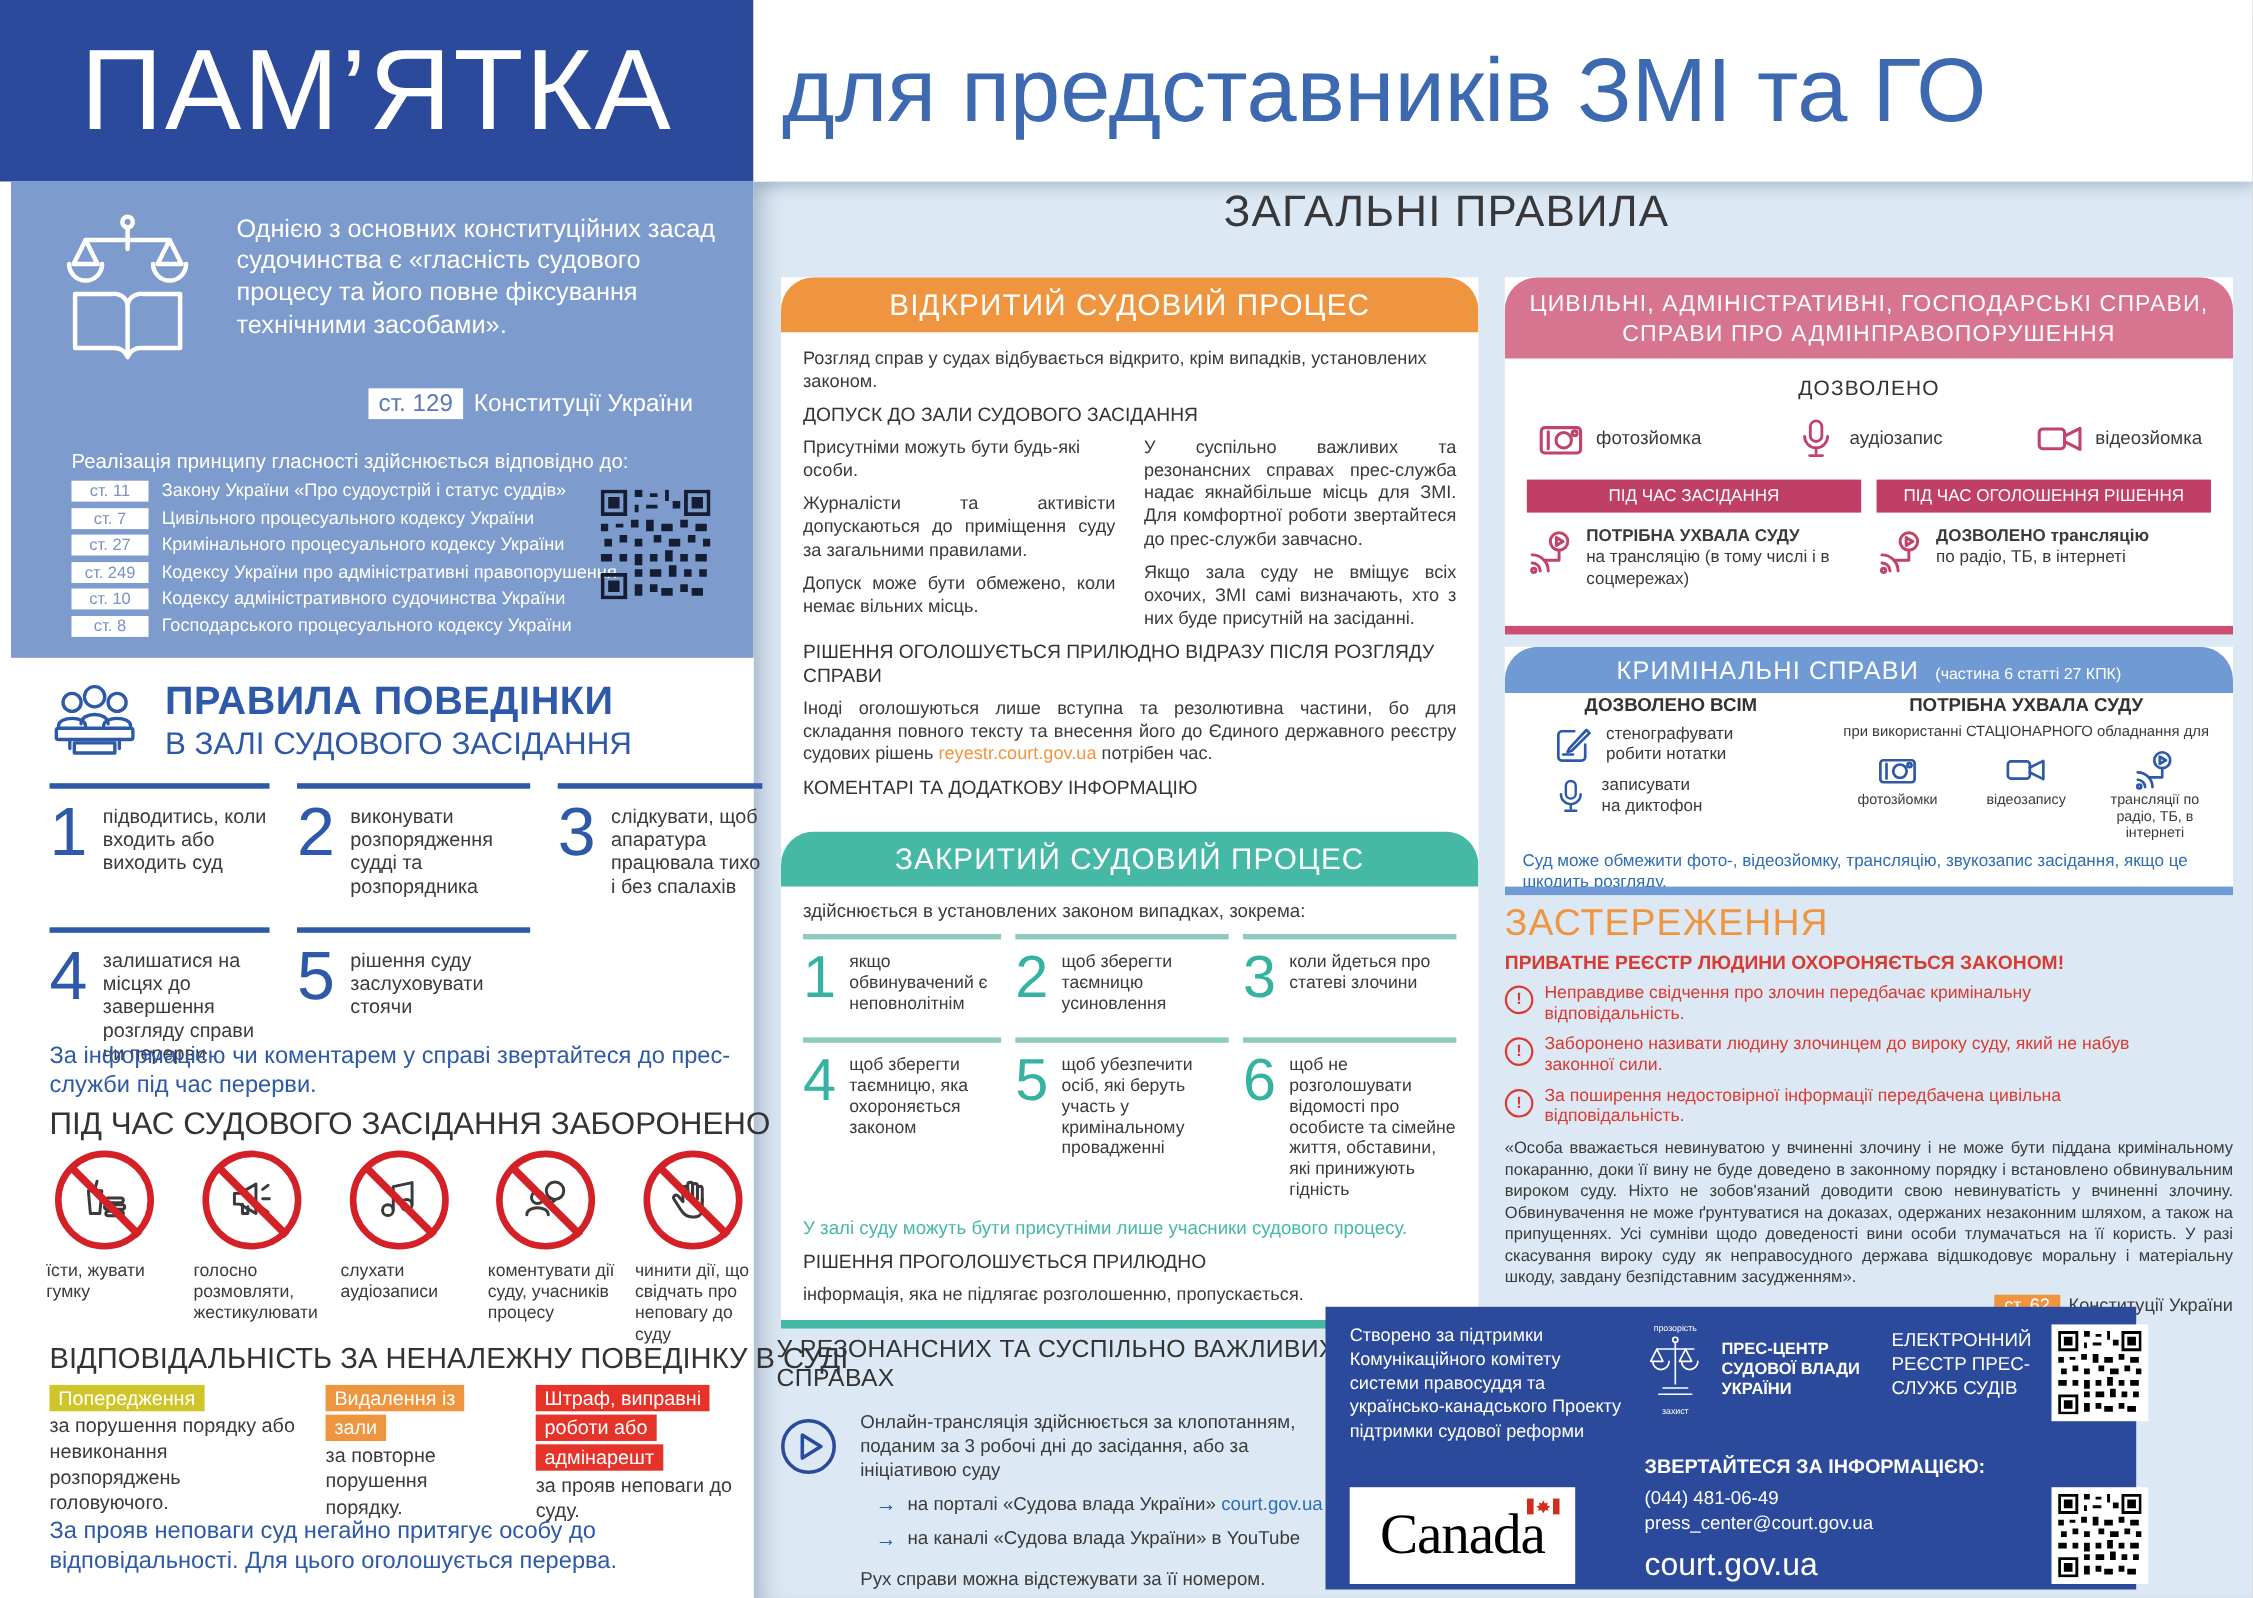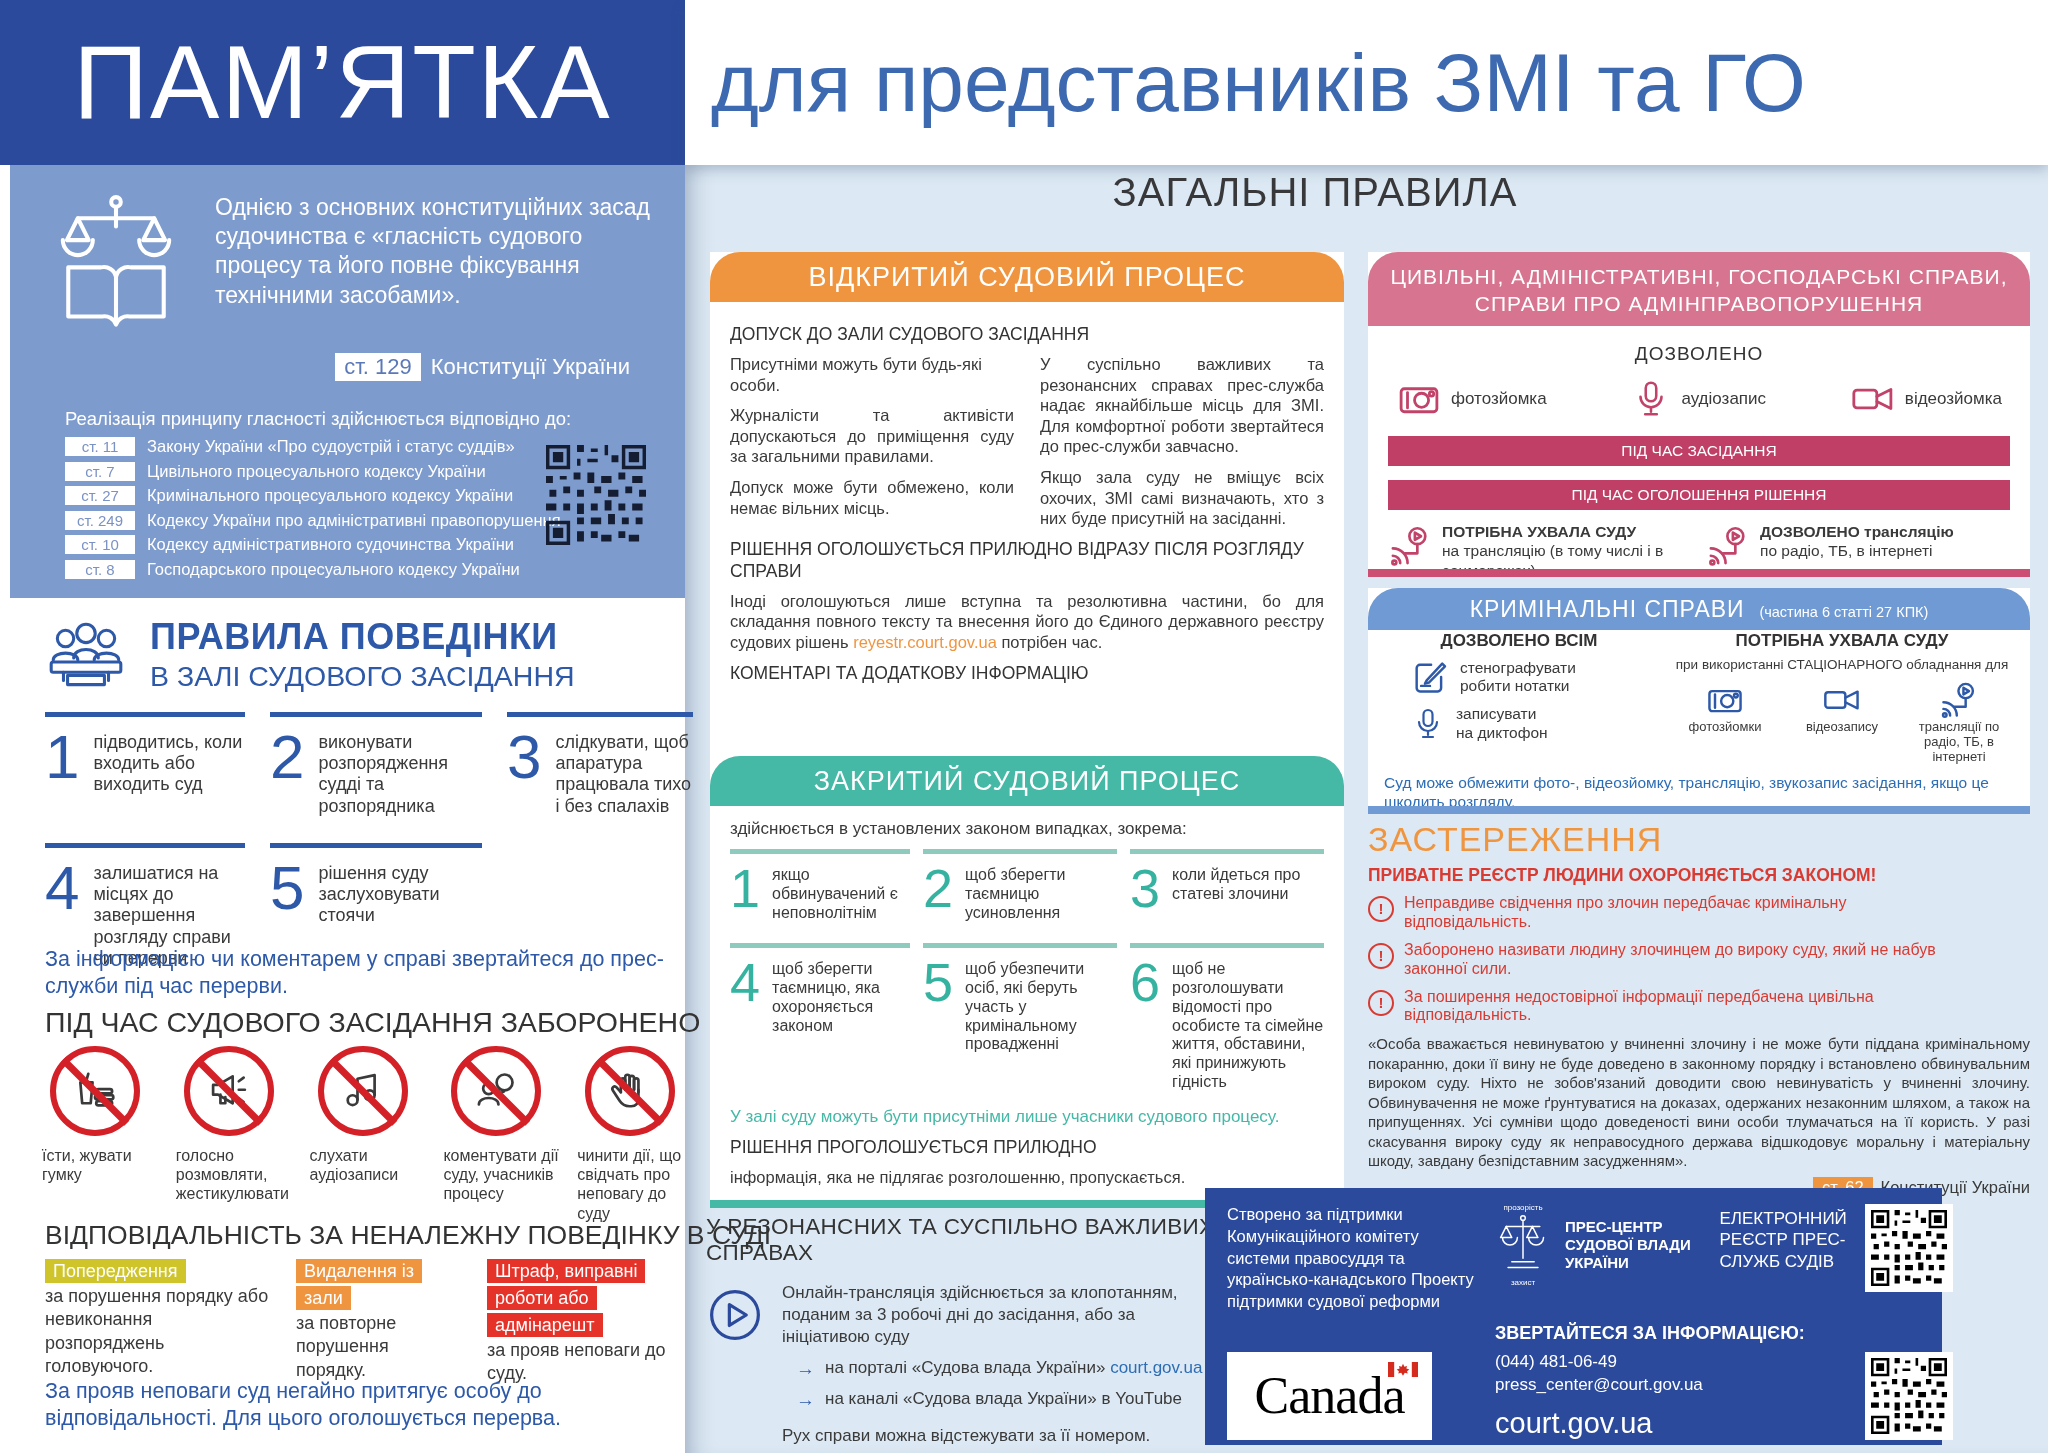--- a/index.html
+++ b/index.html
@@ -86,21 +86,21 @@
   .arr::before{content:"→";color:#2d59a8;font-weight:700;font-size:19px;}
 
   
   #card-civil{left:1368px;top:252px;width:662px;height:325px;}
   #card-civil .chead{background:#d7748f;font-size:21px;line-height:1.3;padding-top:11px;height:63px;}
   #card-civil .bbar{background:#cc4e73;}
   .dozv{text-align:center;font-size:19px;font-weight:500;letter-spacing:1px;color:#333;margin:4px 0 10px 0;}
   .icorow{display:flex;justify-content:space-between;padding:0 8px;}
   .ig{display:flex;align-items:center;gap:9px;font-size:17px;color:#3a3a3a;}
   .ig .ic{color:#c2436a;}
-  .banners{display:flex;gap:14px;margin-top:14px;flex-direction:column;}
+  .banners{display:flex;gap:14px;margin-top:14px;}
   .banner{background:#bf3f66;color:#fff;font-size:15.5px;font-weight:500;text-align:center;line-height:30px;height:30px;flex:1;}
   .underrow{display:flex;gap:14px;margin-top:12px;}
   .ub{flex:1;display:flex;gap:10px;align-items:flex-start;font-size:15.5px;line-height:1.25;}
   .ub .ic{color:#c2436a;flex:0 0 auto;margin-top:2px;}
   .ub b{font-weight:600;}
 
   #card-criminal{left:1368px;top:588px;width:662px;height:226px;}
   #card-criminal .chead{background:#6f9ad3;font-size:23px;line-height:42px;height:42px;}
   #card-criminal .chead small{font-size:14.5px;font-weight:400;letter-spacing:0;}
   #card-criminal .bbar{background:#6f9ad3;}
@@ -406,20 +406,21 @@
       <div>за прояв неповаги до суду.</div>
     </div>
   </div>
   <div class="abs" id="resp-note">За прояв неповаги суд негайно притягує особу до відповідальності. Для цього оголошується перерва.</div>
 
   <div class="abs" id="general-title">ЗАГАЛЬНІ ПРАВИЛА</div>
 
   <div class="card" id="card-open">
     <div class="chead">ВІДКРИТИЙ СУДОВИЙ ПРОЦЕС</div>
     <div class="body">
+      <p style="margin:2px 0 0 0">Розгляд справ у судах відбувається відкрито, крім випадків, установлених законом.</p>
       <div class="caps">ДОПУСК ДО ЗАЛИ СУДОВОГО ЗАСІДАННЯ</div>
       <div class="twocol">
         <div class="c">
           <p>Присутніми можуть бути будь-які особи.</p>
           <p class="just">Журналісти та активісти допускаються до приміщення суду за загальними правилами.</p>
           <p class="just">Допуск може бути обмежено, коли немає вільних місць.</p>
         </div>
         <div class="c">
           <p class="just">У суспільно важливих та резонансних справах прес-служба надає якнайбільше місць для ЗМІ. Для комфортної роботи звертайтеся до прес-служби завчасно.</p>
           <p class="just">Якщо зала суду не вміщує всіх охочих, ЗМІ самі визначають, хто з них буде присутній на засіданні.</p>

